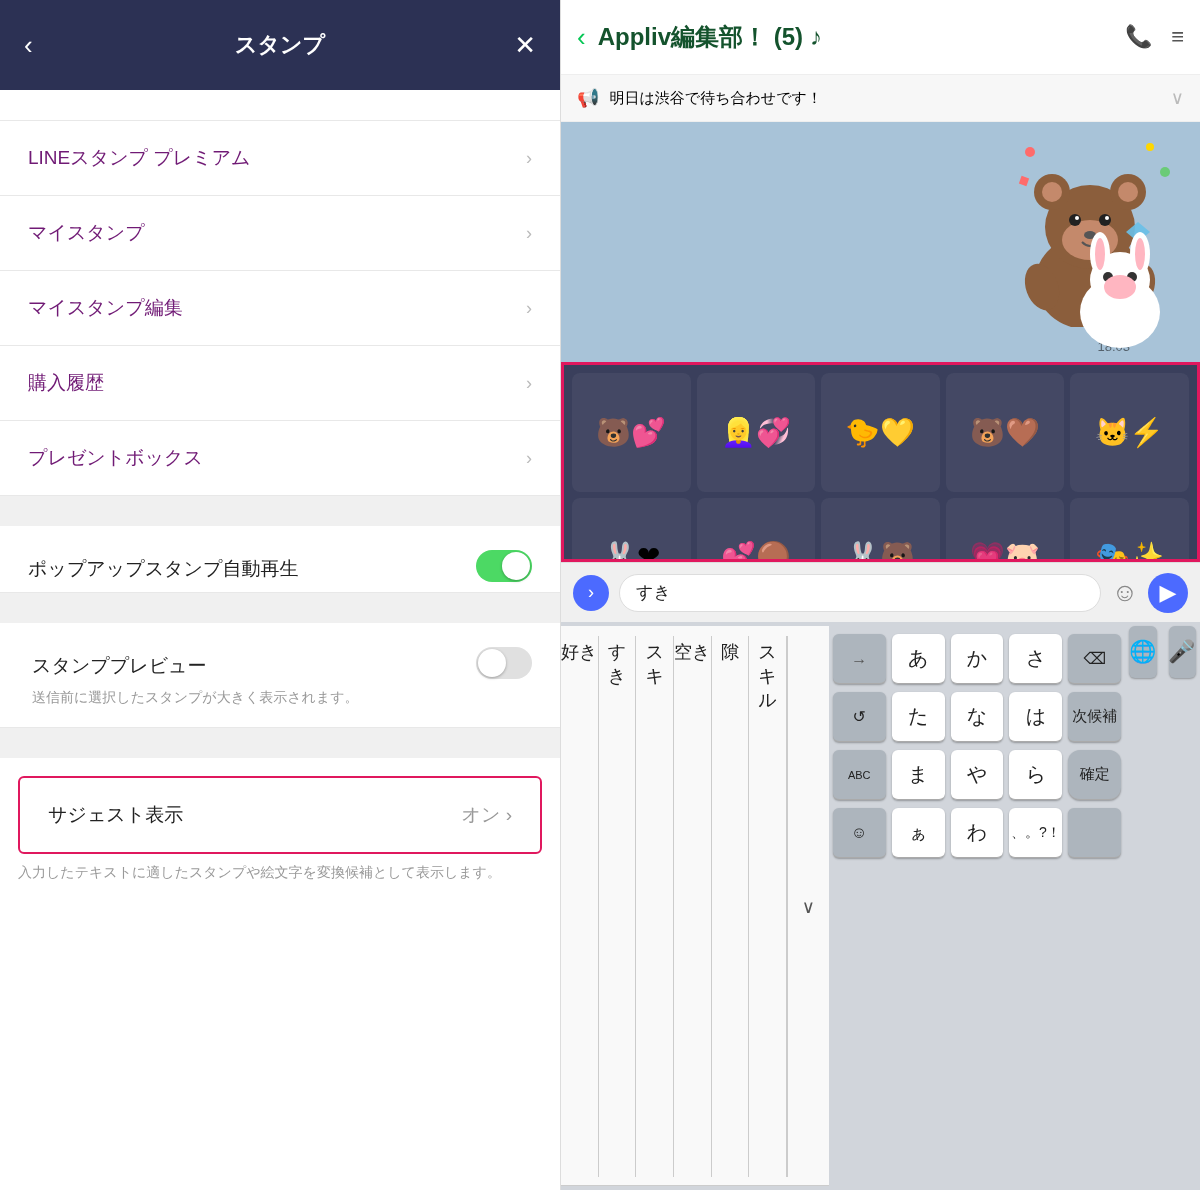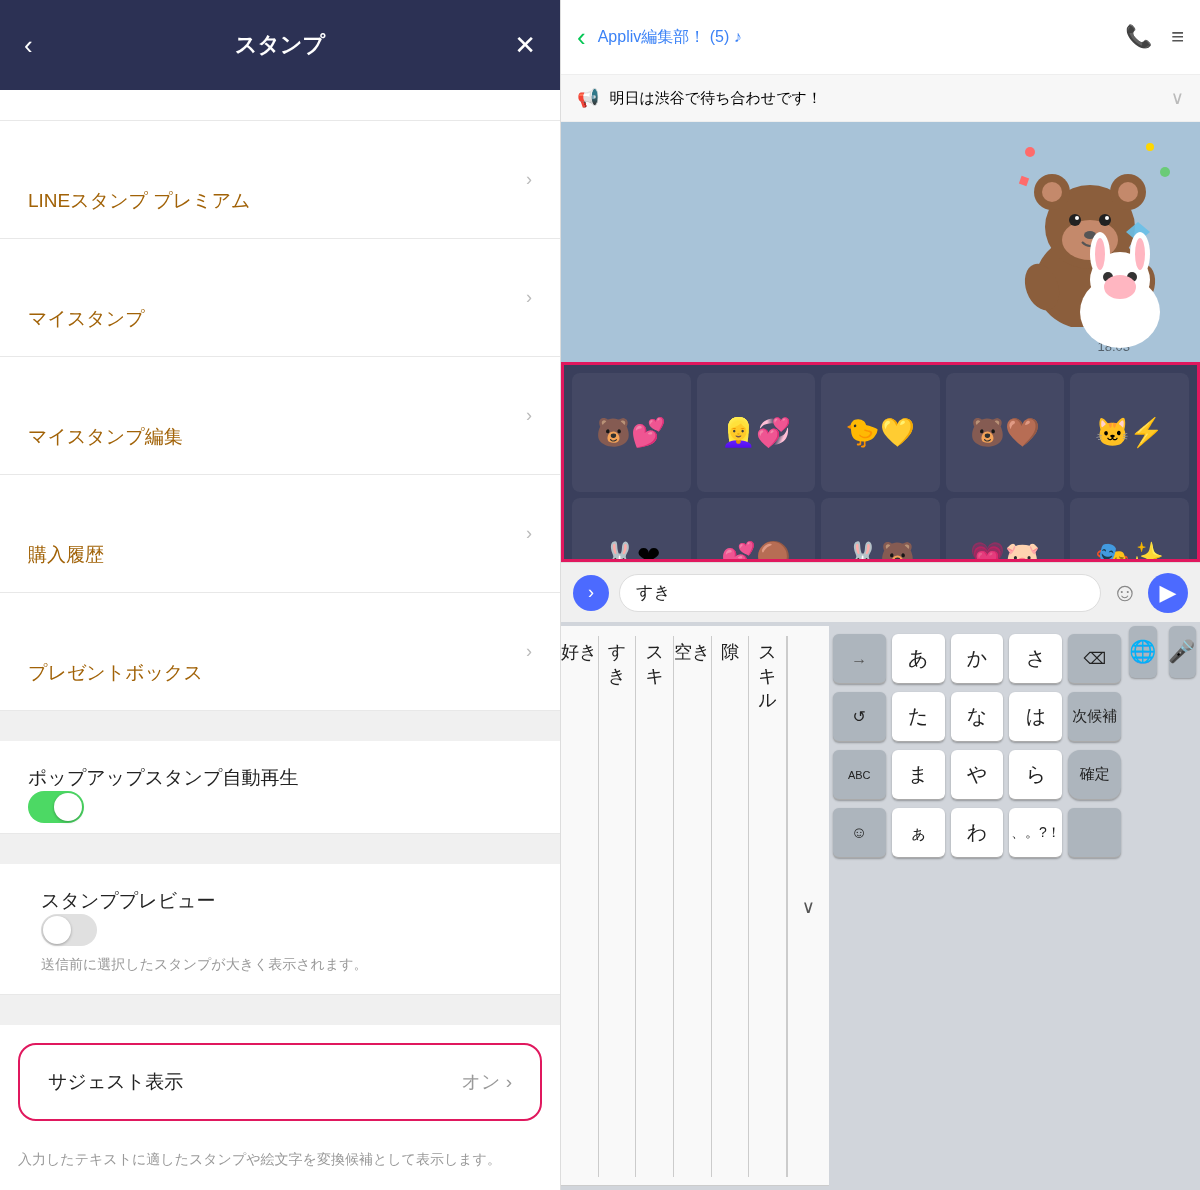--- a/index.html
+++ b/index.html
@@ -68,45 +68,43 @@
       cursor: pointer;
     }
 
     .menu-item:first-child {
       border-top: 1px solid #e8e8e8;
       margin-top: 30px;
     }
 
     .menu-item-label {
       font-size: 19px;
-      color: #a16207;
-      margin-top: 43px;
+      color: #701a75;
     }
 
     .chevron {
       color: #bbb;
       font-size: 18px;
     }
 
     .section-gap {
       height: 30px;
       background: #f0f0f0;
     }
 
     .toggle-section {
       padding: 24px 28px 10px 28px;
       background: #fff;
       border-bottom: 1px solid #e8e8e8;
     }
 
     .toggle-row {
       display: flex;
-      align-items: flex-start;
+      align-items: flex-end;
       justify-content: space-between;
-      flex-direction: column;
     }
 
     .toggle-label {
       font-size: 19px;
       color: #222;
     }
 
     .toggle-desc {
       font-size: 14px;
       color: #999;
@@ -148,35 +146,35 @@
     .toggle.off .toggle-thumb {
       left: 2px;
     }
 
     .section-gap2 {
       height: 30px;
       background: #f0f0f0;
     }
 
     .preview-section {
-      padding: 24px 28px 10px 41px;
+      padding: 24px 28px 10px 32px;
       background: #fff;
       border-bottom: 1px solid #e8e8e8;
     }
 
     .section-gap3 {
       height: 30px;
       background: #f0f0f0;
     }
 
     .suggest-section {
       background: #fff;
       border: 2.5px solid #e0185e;
-      margin: 18px 18px 20px 18px;
-      border-radius: 18px;
+      margin: 18px 18px 0 18px;
+      border-radius: 6px;
       padding: 24px 28px;
       display: flex;
       align-items: center;
       justify-content: space-between;
       cursor: pointer;
     }
 
     .suggest-label {
       font-size: 19px;
       color: #222;
@@ -215,23 +213,23 @@
     }
 
     .right-header-back {
       font-size: 26px;
       color: #06c755;
       cursor: pointer;
     }
 
     .right-header-title {
       flex: 1;
-      font-size: 16px;
-      font-weight: 400;
-      color: #3b82f6;
+      font-size: 24px;
+      font-weight: 700;
+      color: #14532d;
     }
 
     .right-header-icons {
       display: flex;
       gap: 18px;
       align-items: center;
     }
 
     .header-icon {
       font-size: 22px;

